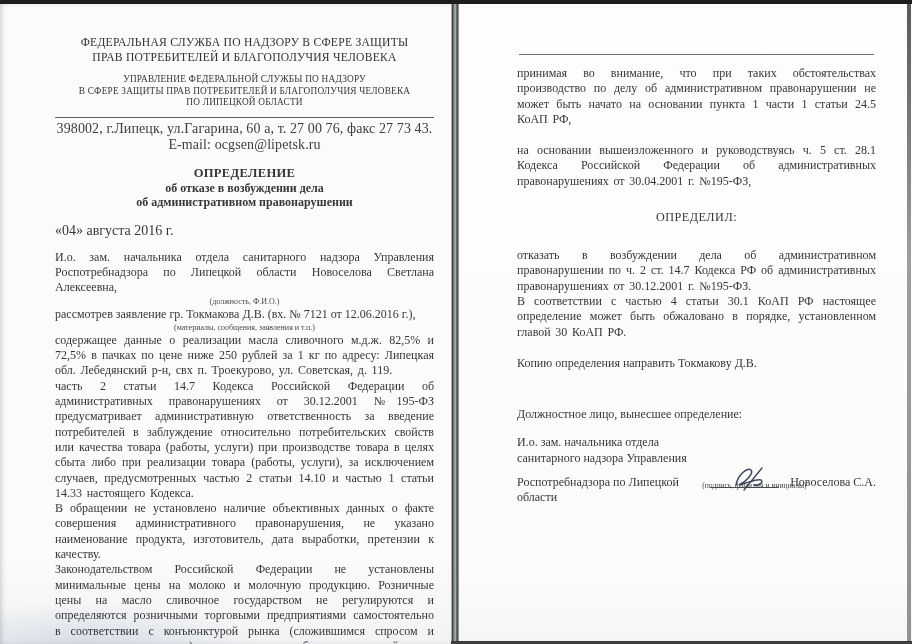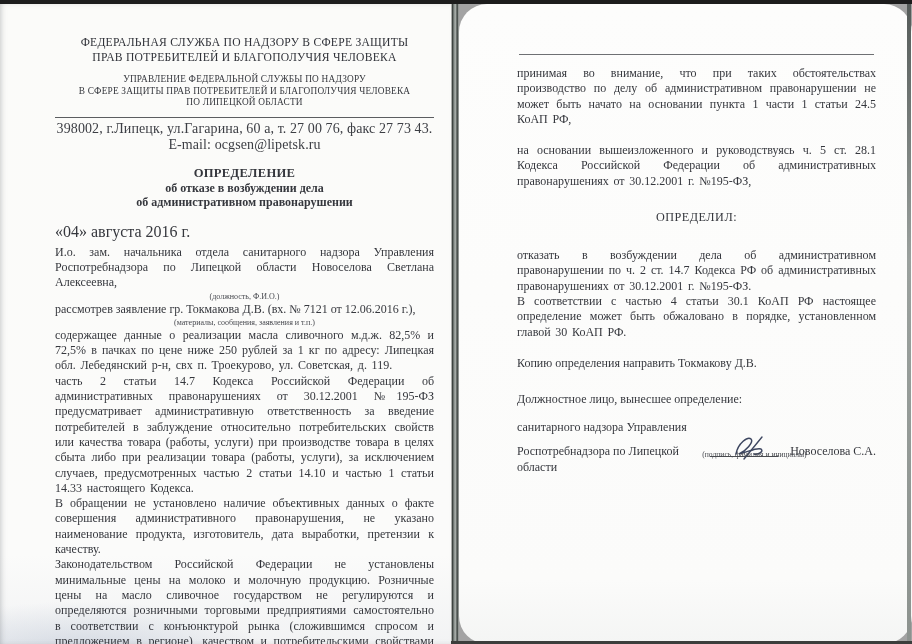--- a/index.html
+++ b/index.html
@@ -3,38 +3,37 @@
 <meta charset="utf-8">
 <style>
   * { margin:0; padding:0; box-sizing:border-box; }
   html,body { background:#d8d8d8; }
   body { width:912px; height:644px; font-family:"Liberation Serif","DejaVu Serif",serif; }
 
   .scan {
     position:relative; width:912px; height:644px;
     display:flex; overflow:hidden;
     border-top:4px solid #1d1d1d;
-    background:#a3a3a3;
+    background:#404040;
   }
 
   
   .page { position:relative; color:#35373d; }
   .page-left {
     width:451px; height:100%;
     padding:32px 17px 0 55px;
     background:
       radial-gradient(ellipse 260px 70px at 18% 101%, rgba(186,196,212,.55), rgba(186,196,212,0) 70%),
       linear-gradient(180deg,#fbfbf9 0%, #fbfbfa 86%, #f2f3f4 100%);
     box-shadow: inset 3px 0 6px -3px rgba(120,125,130,.55);
   }
   .page-right {
     width:453px; height:100%;
     padding:0 36px 0 58px;
     background:linear-gradient(180deg,#fdfdfc 0%, #fbfbfa 90%, #f4f5f4 100%);
-    border-radius:28px;
   }
 
   
   .seam {
     width:8px; height:100%;
     background:linear-gradient(90deg,#e9e9e7 0%,#3a403d 18%,#878e8a 38%,#a9afab 55%,#3f4542 78%,#777d79 92%,#f2f2f0 100%);
   }
   .edge-right {
     position:absolute; top:0; right:1px; width:4px; height:100%;
     background:linear-gradient(180deg,#555b59,#9aa09d 40%,#8d938f);
@@ -44,33 +43,33 @@
     background:#3c3e3c;
   }
 
   
   .org { text-align:center; font-size:11.6px; line-height:14.5px; letter-spacing:.25px; color:#303239; }
   .dept { text-align:center; font-size:9.3px; line-height:11.5px; letter-spacing:.2px; margin-top:9px; color:#35373d; }
   .head-rule { margin:8px 0 3px 0; border-top:1.2px solid #5b5d60; height:0; }
   .addr { text-align:center; font-size:14px; color:#3c3e44; letter-spacing:.1px; }
   .doc-title { text-align:center; font-weight:bold; font-size:12.6px; margin-top:13px; letter-spacing:.3px; }
   .doc-sub { text-align:center; font-weight:bold; font-size:12px; line-height:14.6px; }
-  .date-line { font-size:16px; margin:13px 0 4px 0; }
+  .date-line { font-size:14px; margin:13px 0 11px 0; }
 
   .body { font-size:12px; line-height:15.3px; color:#35373d; }
   .j { text-align:justify; word-spacing:.14em; }
   .caption { text-align:center; font-size:8px; color:#46484e; line-height:11px; }
 
   .section-heading { text-align:center; font-size:12.2px; letter-spacing:.5px; }
   .sh-left { margin:19px 0 23px 0; }
   .sh-right { margin:21px 0 23px 0; }
 
   .top-rule { margin:50px 0 11px 2px; border-top:1.2px solid #6e7073; height:0; width:355px; }
   .sp { margin-top:16px; }
-  .sp2 { margin-top:21px; }
+  .sp2 { margin-top:36px; }
 
   .signer { margin-top:13px; font-size:12px; line-height:15.6px; }
   .sig-row { display:flex; align-items:flex-start; margin-top:8px;font-family:Liberation Serif, serif; }
   .sig-area {
     position:relative; display:inline-block;
     width:82px; height:13px; margin:0 12px 2px 24px;
     border-bottom:1.1px solid #4a4c50;
   }
   .sig-mark { position:absolute; left:14px; bottom:-4px; overflow:visible; }
   .sig-caption {
@@ -114,32 +113,33 @@
     <p class="body j">В обращении не установлено наличие объективных данных о факте совершения административного правонарушения, не указано наименование продукта, изготовитель, дата выработки, претензии к качеству.</p>
     <p class="body j">Законодательством Российской Федерации не установлены минимальные цены на молоко и молочную продукцию. Розничные цены на масло сливочное государством не регулируются и определяются розничными торговыми предприятиями самостоятельно в соответствии с конъюнктурой рынка (сложившимся спросом и предложением в регионе), качеством и потребительскими свойствами товаров исходя из свободной отпускной цены предприятия-изготовителя или цены другого поставщика и торговой надбавки.</p>
   </div>
 
   <div class="seam"></div>
 
   <div class="page page-right">
     <div class="top-rule"></div>
 
     <p class="body j">принимая во внимание, что при таких обстоятельствах производство по делу об административном правонарушении не может быть начато на основании пункта 1 части 1 статьи 24.5 КоАП РФ,</p>
-    <p class="body j sp">на основании вышеизложенного и руководствуясь ч. 5 ст. 28.1 Кодекса Российской Федерации об административных правонарушениях от 30.12.2001 г. №195-ФЗ,</p>
+    <p class="body j sp">на основании вышеизложенного и руководствуясь ч. 5 ст. 28.1 Кодекса Российской Федерации об административных правонарушениях от 30.04.2001 г. №195-ФЗ,</p>
 
     <div class="section-heading sh-right">ОПРЕДЕЛИЛ:</div>
 
     <p class="body j">отказать в возбуждении дела об административном правонарушении по ч. 2 ст. 14.7 Кодекса РФ об административных правонарушениях от 30.12.2001 г. №195-ФЗ.</p>
     <p class="body j">В соответствии с частью 4 статьи 30.1 КоАП РФ настоящее определение может быть обжаловано в порядке, установленном главой 30 КоАП РФ.</p>
 
     <p class="body sp">Копию определения направить Токмакову Д.В.</p>
 
     <p class="body sp2">Должностное лицо, вынесшее определение:</p>
 
     <div class="signer">
+      <div>И.о. зам. начальника отдела</div>
       <div>санитарного надзора Управления</div>
       <div class="sig-row">
         <span>Роспотребнадзора по Липецкой области</span>
         <span class="sig-area">
           <svg class="sig-mark" width="52" height="26" viewBox="0 0 52 26" fill="none" xmlns="http://www.w3.org/2000/svg">
             <path d="M12 20 C14 9 24 2 27 5 C30 8 22 17 15 20 C24 18 33 13 37 15 C40 17 35 21 30 20" stroke="#3d4660" stroke-width="1.5" fill="none" stroke-linecap="round"></path>
             <path d="M20 25 L38 3" stroke="#3d4660" stroke-width="1.4" stroke-linecap="round"></path>
           </svg>
           <span class="sig-caption">(подпись, фамилия и инициалы)</span>
         </span>

